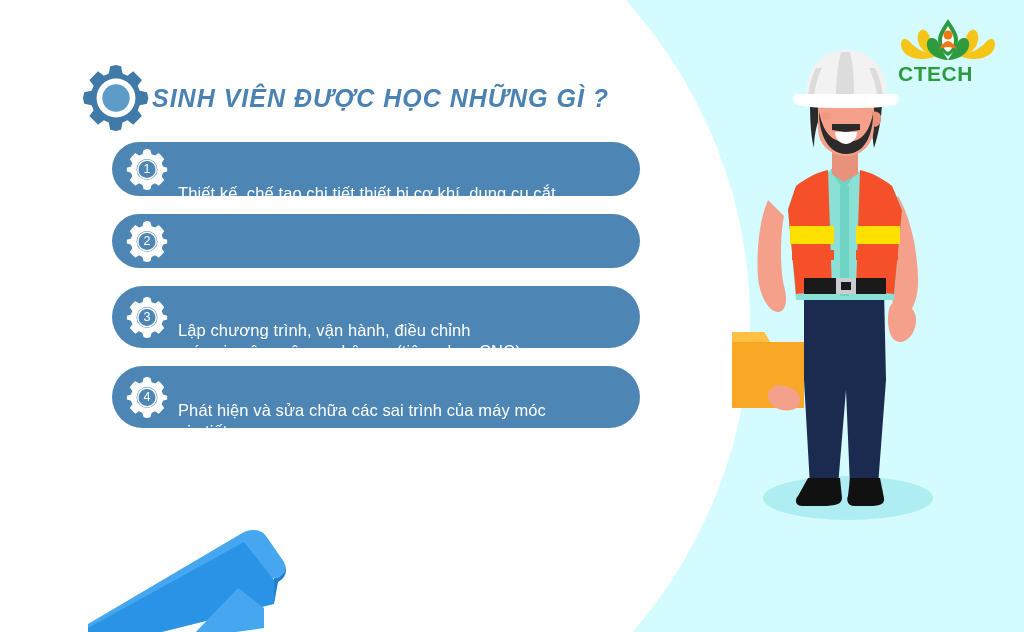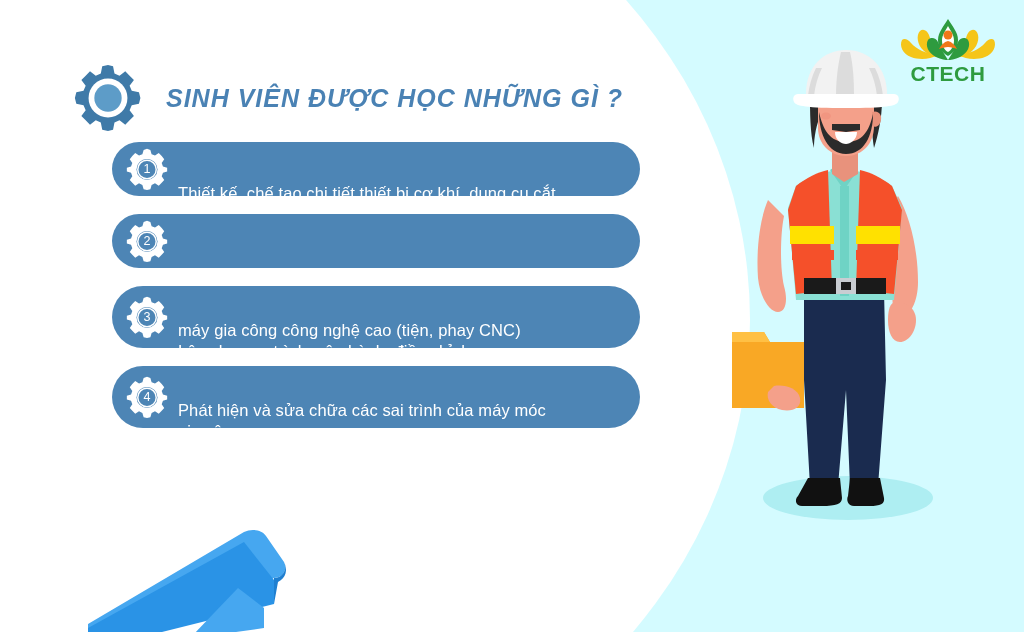--- a/index.html
+++ b/index.html
@@ -17,21 +17,21 @@
     left:-370px;top:-190px;
     width:1120px;height:1020px;
     background:#ffffff;
     border-radius:50%;
   }
   .bg-white-left{
     position:absolute;left:0;top:0;width:330px;height:632px;background:#ffffff;
   }
 
   
-  .header{position:absolute;left:72px;top:62px;display:flex;align-items:center;gap:22px;}
+  .header{position:absolute;left:80px;top:62px;display:flex;align-items:center;}
   .gear-head{width:72px;height:72px;display:block;}
   .title{
     font-size:25px;font-weight:bold;font-style:italic;
     letter-spacing:1.0px;color:#4a82b4;white-space:nowrap;
     font-family:"Liberation Sans", sans-serif;
   }
 
   
   .list{position:absolute;left:112px;top:142px;width:540px;}
   .pill{
@@ -54,21 +54,21 @@
     font-weight:400;
     letter-spacing:0.1px;
     margin-top:48px;
   }
   .pill-text .ln{display:block;white-space:nowrap;}
 
   
   .logo{position:absolute;left:898px;top:18px;width:100px;height:70px;}
   .logo-mark{width:100px;height:46px;display:block;}
   .logo-text{
-    position:absolute;left:0;top:44px;width:100px;text-align:center;
+    position:absolute;left:0;top:44px;width:100px;
     color:#2e9b3f;font-weight:bold;font-size:21px;letter-spacing:0.5px;
     font-family:"Liberation Sans", sans-serif;
   }
 
   
   .worker{position:absolute;left:726px;top:50px;width:240px;height:480px;}
 
   
   .shape3d{position:absolute;left:88px;top:528px;width:300px;height:108px;}
 </style>
@@ -124,37 +124,37 @@
     <div class="pill h3">
       <span class="badge">
         <svg viewBox="0 0 100 100" aria-hidden="true">
           <path fill="#ffffff" d="M50 2 L58 5 L61 15 L69 18 L78 12 L85 19 L91 27 L85 36 L88 44 L98 47 L98 56 L88 59 L85 67 L91 76 L85 83 L78 90 L69 84 L61 88 L58 98 L50 100 L42 98 L39 88 L31 84 L22 90 L15 83 L9 76 L15 67 L12 59 L2 56 L2 47 L12 44 L15 36 L9 27 L15 19 L22 12 L31 18 L39 15 L42 5 Z"></path>
           <circle cx="50" cy="51" r="25" fill="#4d85b5"></circle>
           <circle cx="50" cy="51" r="22" fill="none" stroke="#ffffff" stroke-width="3.5"></circle>
           <text x="50" y="51" text-anchor="middle" dominant-baseline="central" font-family="Liberation Sans, sans-serif" font-size="30" fill="#ffffff">3</text>
         </svg>
       </span>
       <div class="pill-text">
+        <span class="ln">Lập chương trình, vận hành, điều chỉnh</span>
         <span class="ln">máy gia công công nghệ cao (tiện, phay CNC)</span>
-        <span class="ln">Lập chương trình, vận hành, điều chỉnh</span>
       </div>
     </div>
 
     <div class="pill h4">
       <span class="badge">
         <svg viewBox="0 0 100 100" aria-hidden="true">
           <path fill="#ffffff" d="M50 2 L58 5 L61 15 L69 18 L78 12 L85 19 L91 27 L85 36 L88 44 L98 47 L98 56 L88 59 L85 67 L91 76 L85 83 L78 90 L69 84 L61 88 L58 98 L50 100 L42 98 L39 88 L31 84 L22 90 L15 83 L9 76 L15 67 L12 59 L2 56 L2 47 L12 44 L15 36 L9 27 L15 19 L22 12 L31 18 L39 15 L42 5 Z"></path>
           <circle cx="50" cy="51" r="25" fill="#4d85b5"></circle>
           <circle cx="50" cy="51" r="22" fill="none" stroke="#ffffff" stroke-width="3.5"></circle>
           <text x="50" y="51" text-anchor="middle" dominant-baseline="central" font-family="Liberation Sans, sans-serif" font-size="30" fill="#ffffff">4</text>
         </svg>
       </span>
       <div class="pill-text">
         <span class="ln">Phát hiện và sửa chữa các sai trình của máy móc</span>
-        <span class="ln">gia công</span>
+        <span class="ln">gia tiết</span>
       </div>
     </div>
 
   </div>
 
   <div class="logo">
     <span>
       <svg class="logo-mark" viewBox="0 0 200 92" aria-hidden="true">
 
         <path fill="#f5c518" d="M8 44 C2 56 10 72 26 78 C44 85 66 82 78 74 C58 72 36 62 26 50 C20 43 13 40 8 44 Z"></path>

